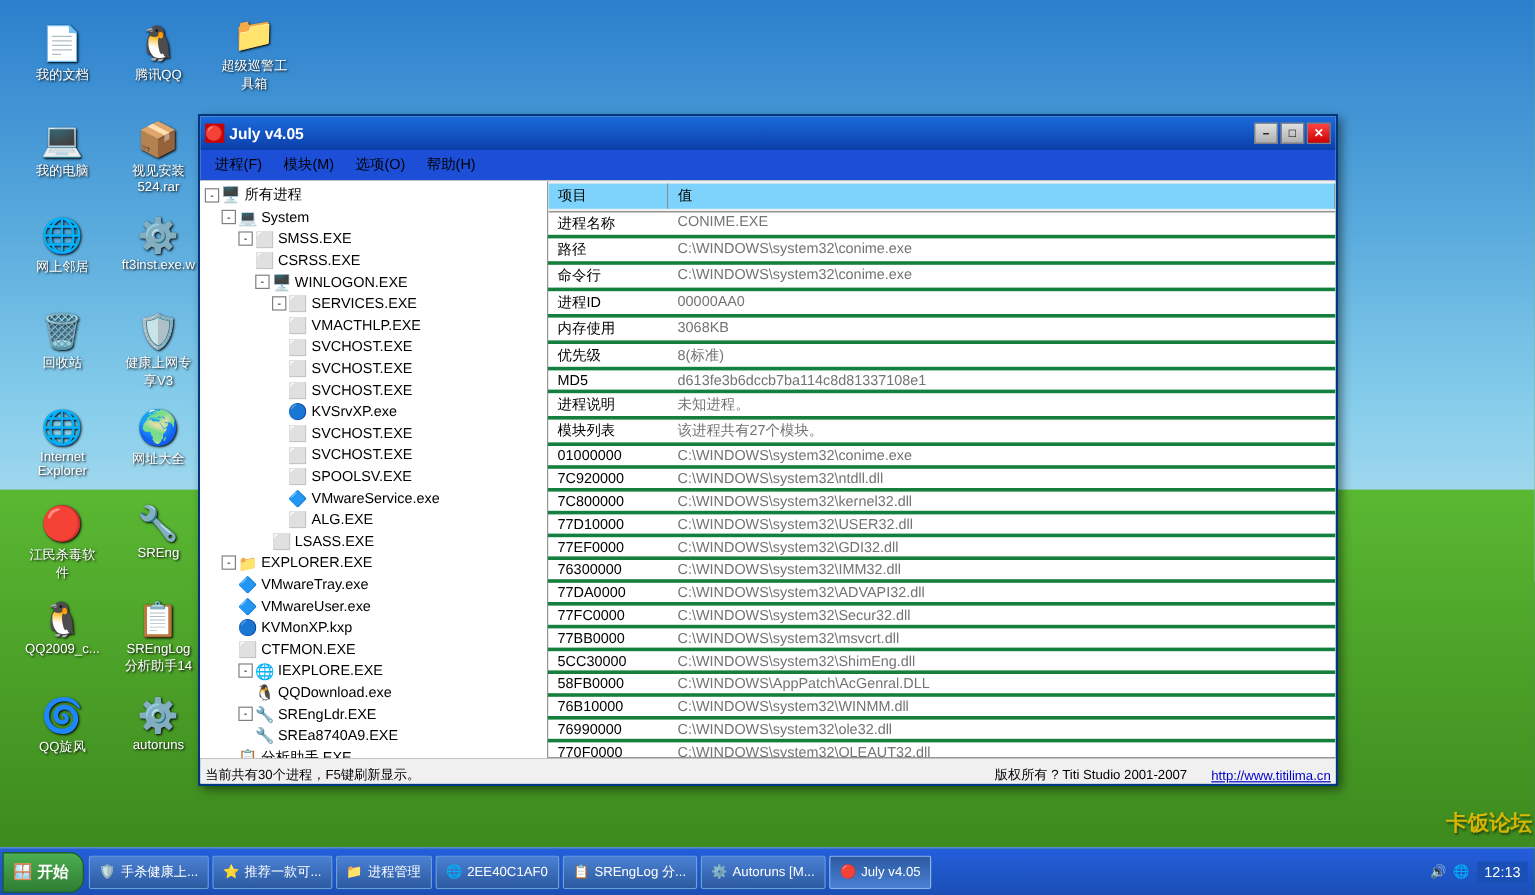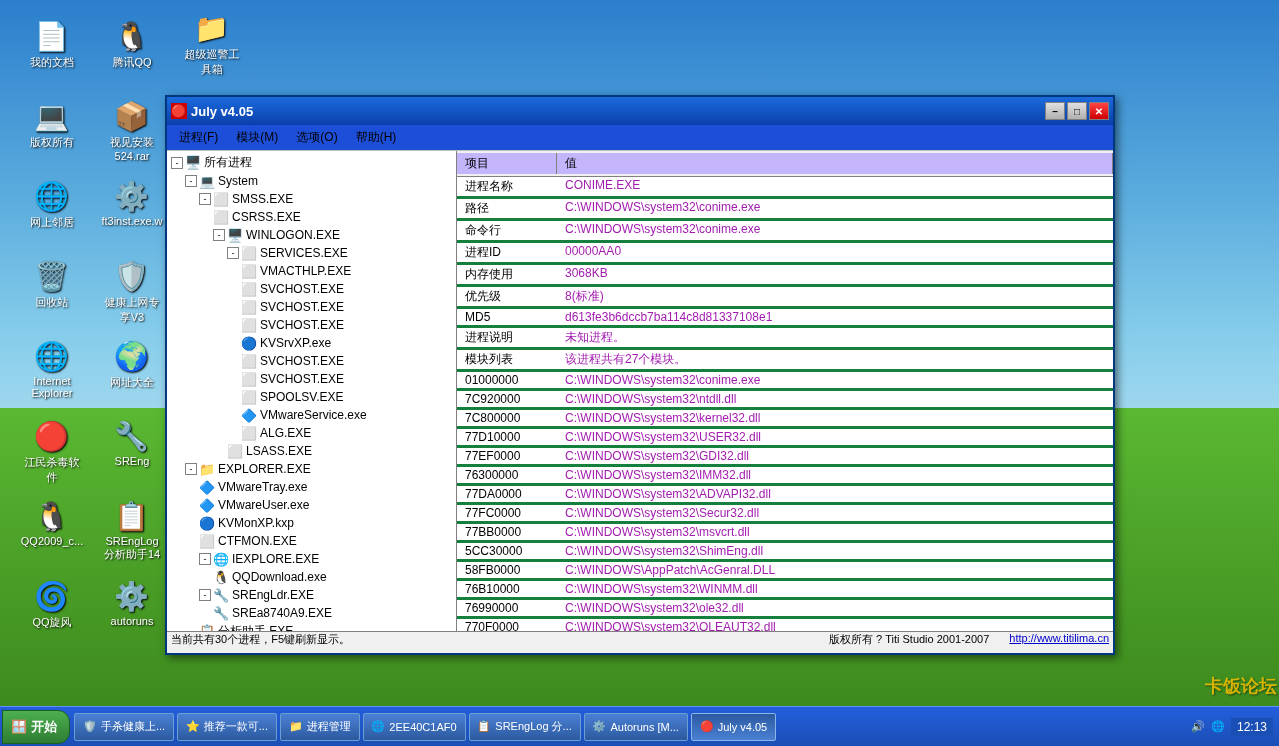--- a/index.html
+++ b/index.html
@@ -285,21 +285,21 @@
       background: #f0f0f0;
       border-bottom: 1px solid #808080;
       padding: 2px 0;
     }
 
     .details-col-header {
       padding: 2px 8px;
       font-size: 12px;
       border-right: 1px solid #808080;
       font-weight: normal;
-      background: #c4b5fd;
+      background: #7dd3fc;
     }
 
     .details-col-header:first-child {
       width: 100px;
     }
 
     .details-col-header:last-child {
       flex: 1;
     }
 
@@ -325,30 +325,30 @@
 
     .details-cell:first-child {
       width: 100px;
       min-width: 100px;
       font-weight: normal;
       color: #000;
     }
 
     .details-cell:last-child {
       flex: 1;
-      color: #a21caf;
+      color: #737373;
     }
 
     
     .status-bar {
       height: 22px;
       background: #f0f0f0;
       border-top: 1px solid #808080;
       display: flex;
-      align-items: flex-start;
+      align-items: flex-end;
       padding: 0 4px;
       font-size: 11px;
       gap: 20px;
     }
 
     .status-left {
       flex: 1;
     }
 
     .status-right {
@@ -393,21 +393,21 @@
     <div style="position:absolute; left:88px; top:8px;" class="desktop-icon">
       <div class="icon-img">🐧</div>
       <span>腾讯QQ</span>
     </div>
     <div style="position:absolute; left:168px; top:0px;" class="desktop-icon">
       <div class="icon-img">📁</div>
       <span>超级巡警工具箱</span>
     </div>
     <div style="position:absolute; left:8px; top:88px;" class="desktop-icon">
       <div class="icon-img">💻</div>
-      <span>版权所有</span>
+      <span>我的电脑</span>
     </div>
     <div style="position:absolute; left:88px; top:88px;" class="desktop-icon">
       <div class="icon-img">📦</div>
       <span>视见安装524.rar</span>
     </div>
     <div style="position:absolute; left:8px; top:168px;" class="desktop-icon">
       <div class="icon-img">🌐</div>
       <span>网上邻居</span>
     </div>
     <div style="position:absolute; left:88px; top:168px;" class="desktop-icon">

